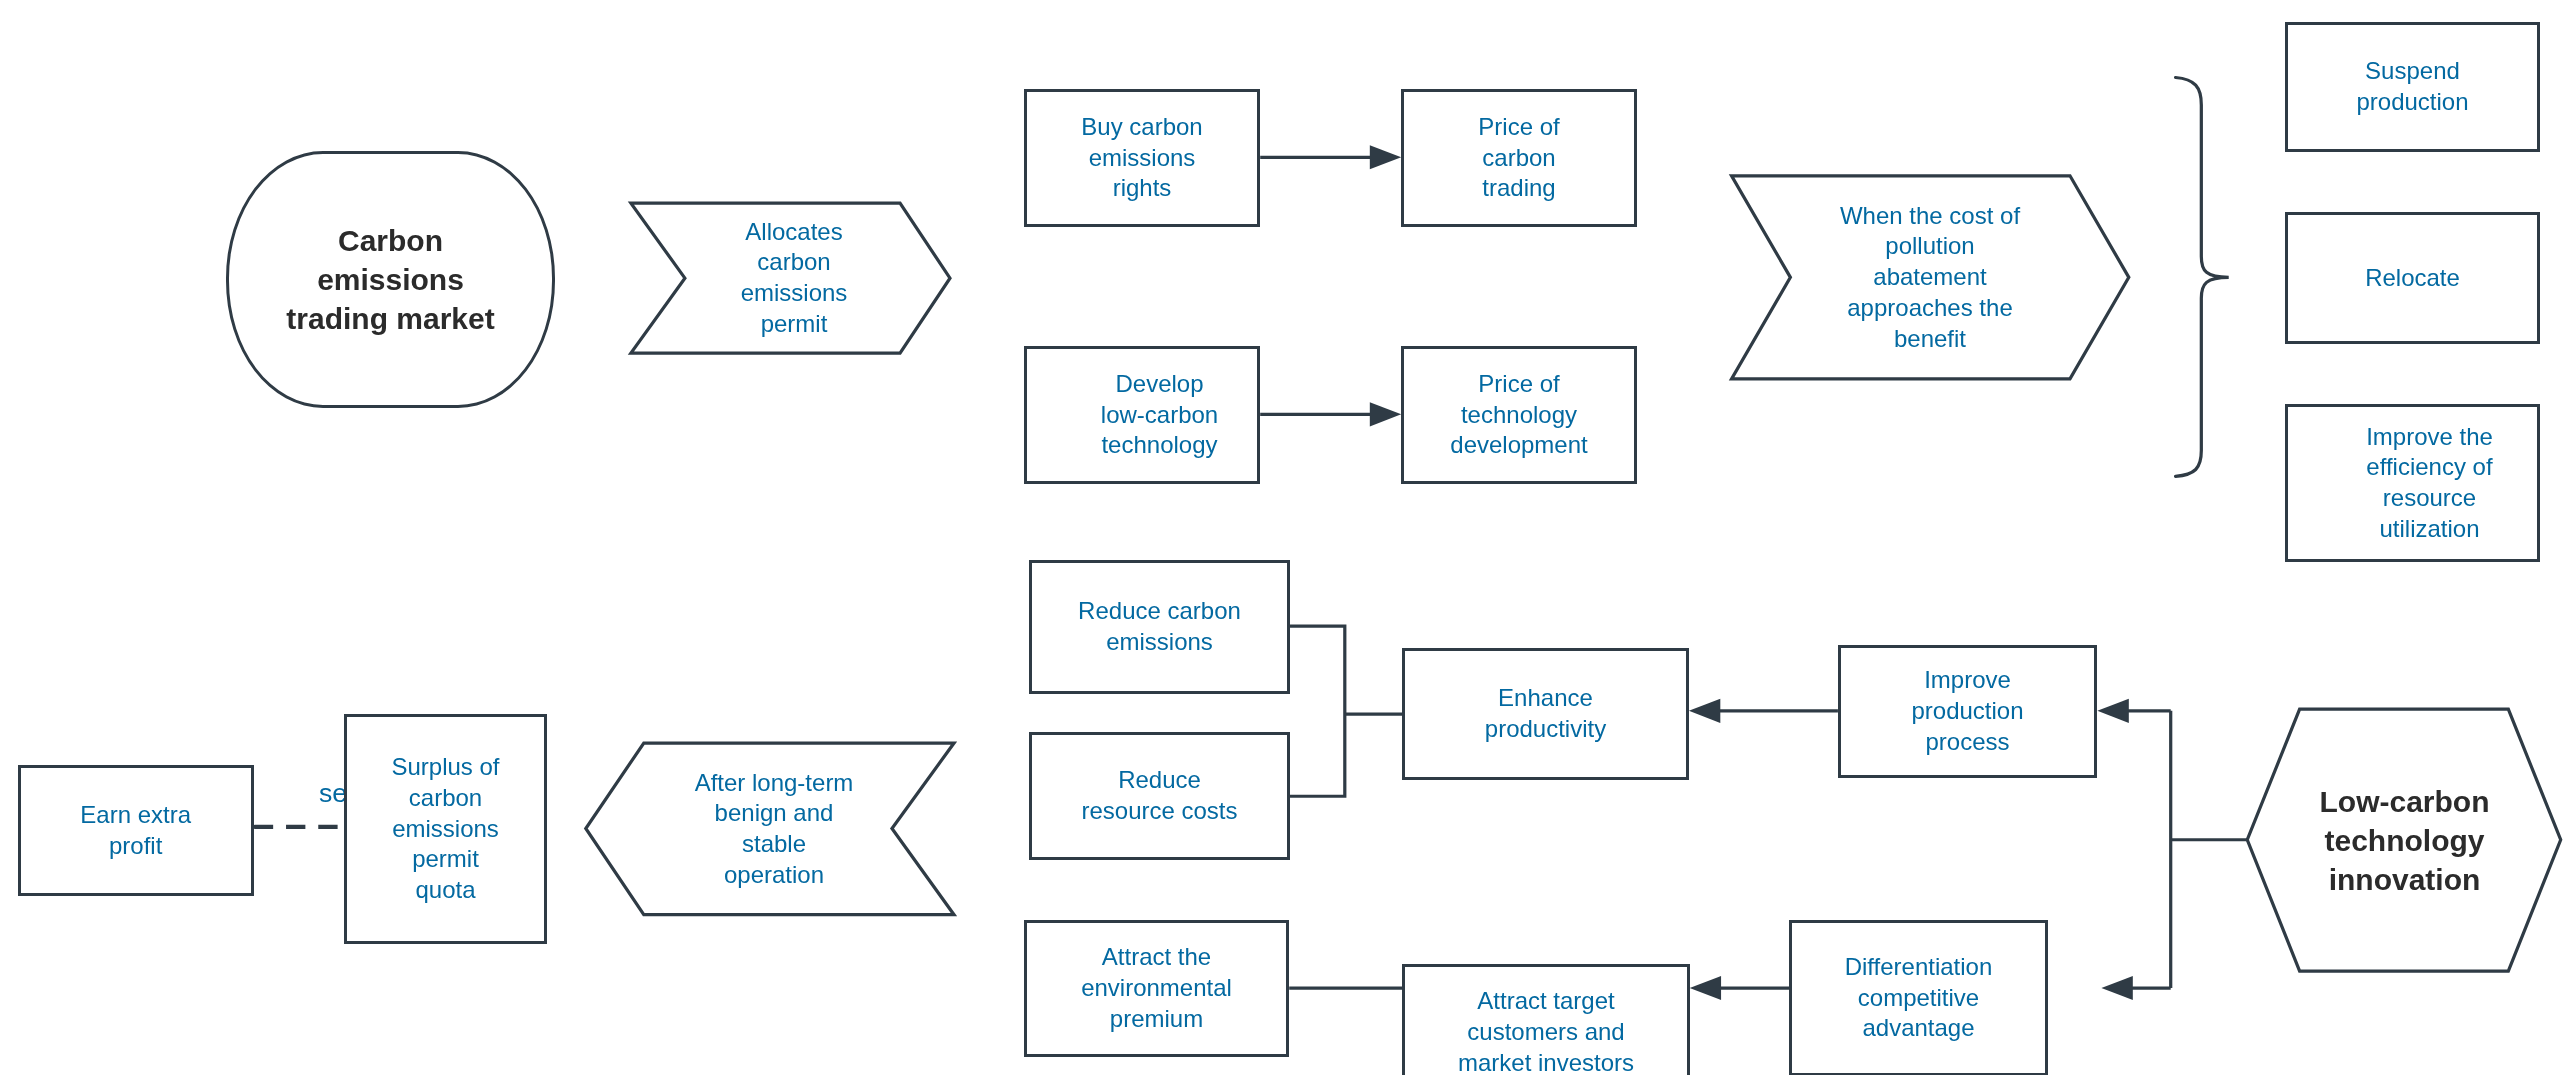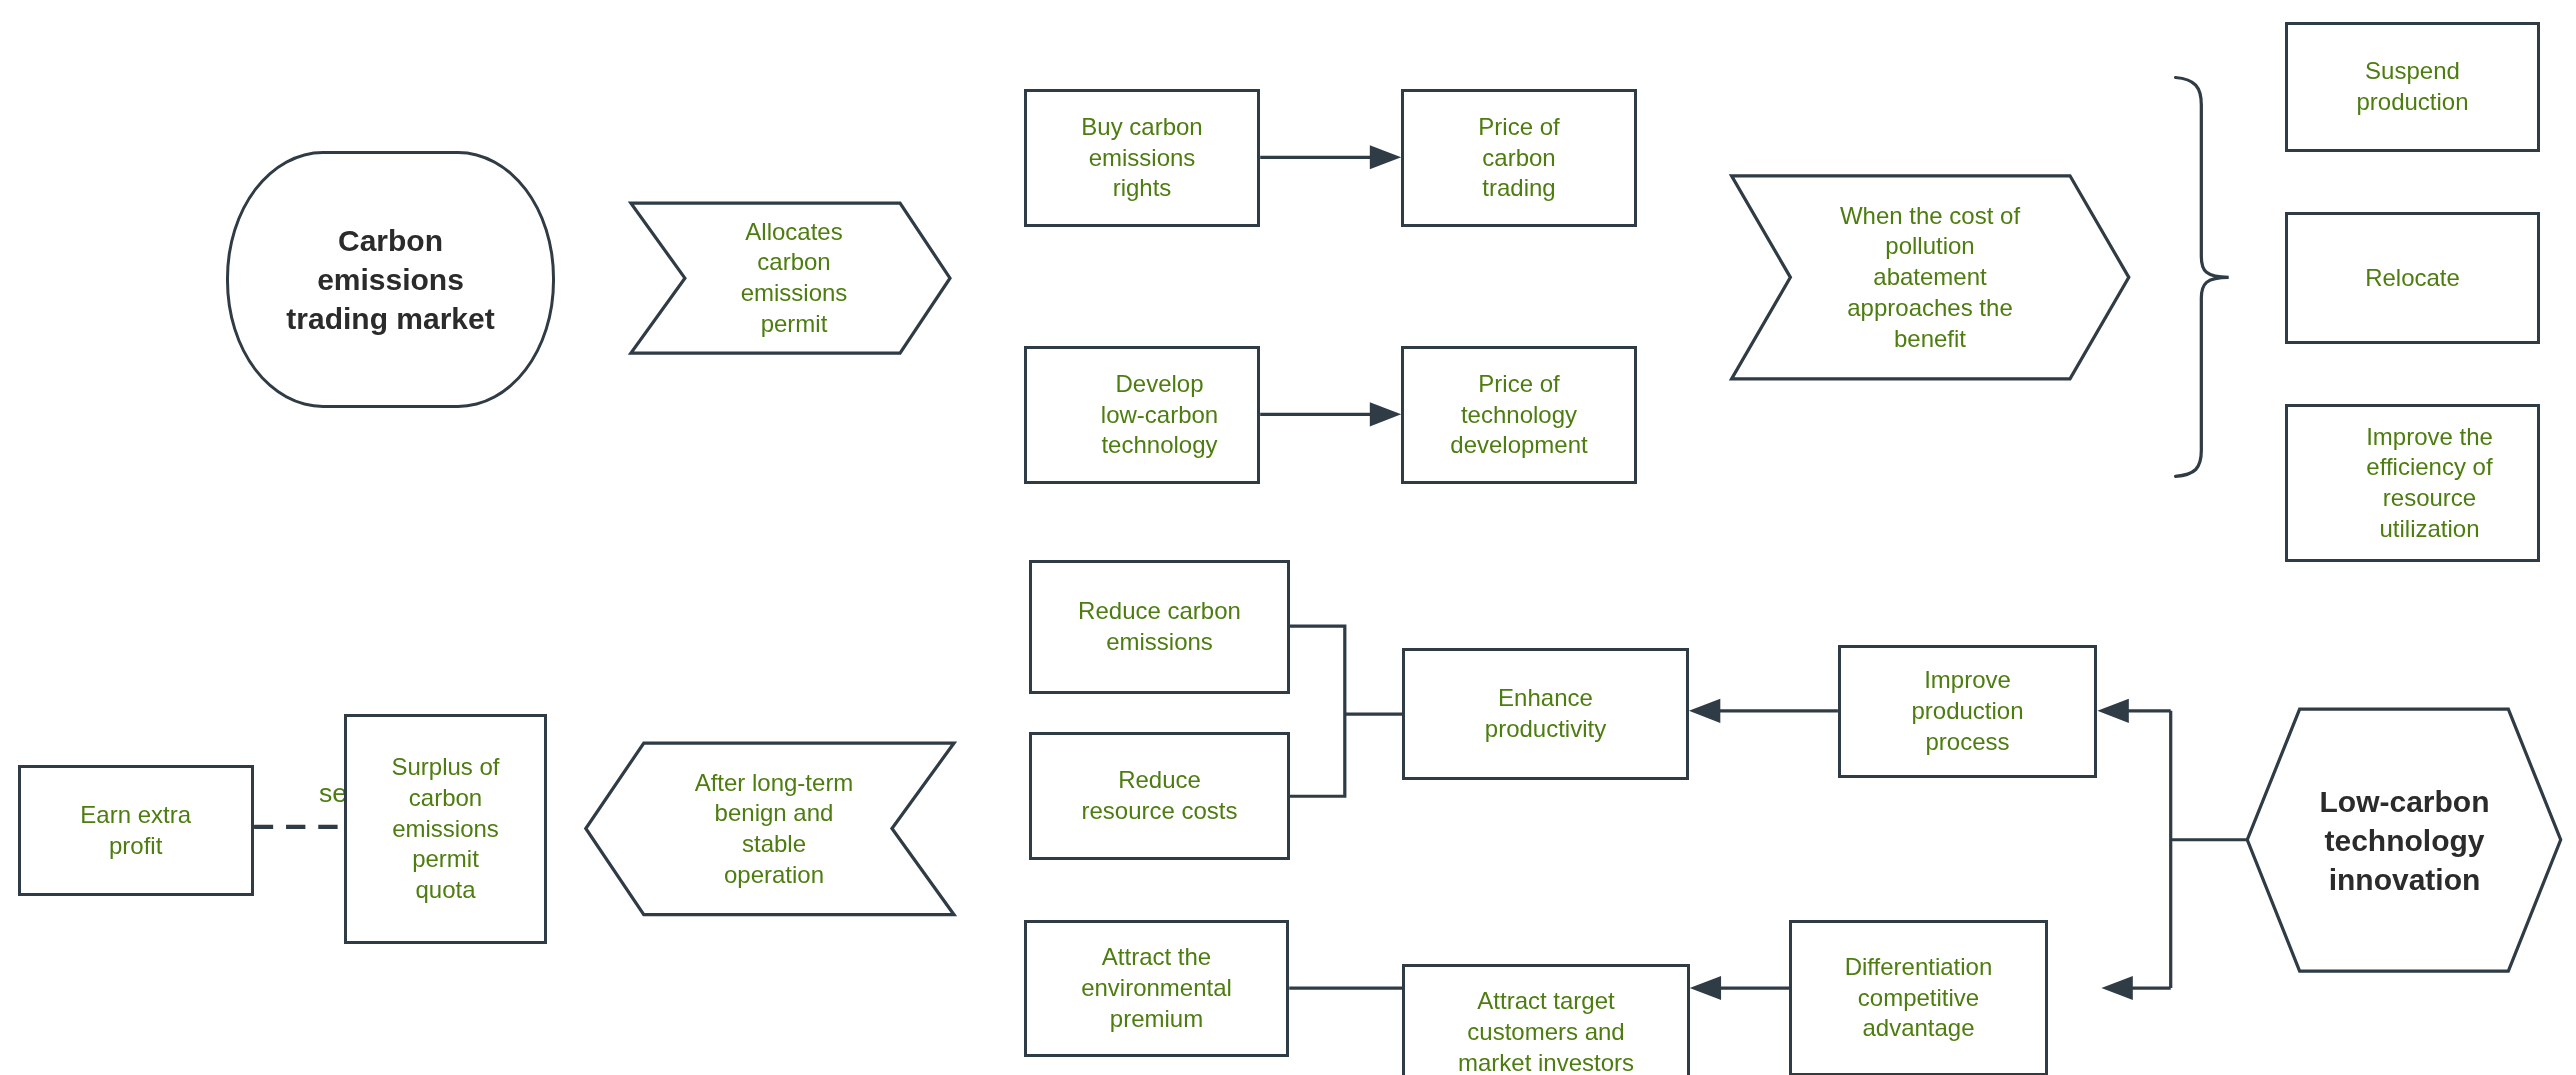--- a/index.html
+++ b/index.html
@@ -9,21 +9,21 @@
     background:#ffffff;
     font-family:"Liberation Sans","DejaVu Sans",sans-serif;
     overflow:hidden;
   }
   #edge-layer{position:absolute;left:0;top:0;}
   .node{
     position:absolute;
     display:flex;align-items:center;justify-content:center;
     text-align:center;
     white-space:pre-line;
-    color:#4d7c0f;
+    color:#0369a1;
     font-size:24px;line-height:1.28;
     box-sizing:border-box;
   }
   .rect{border:3.2px solid #2f3b45;background:#ffffff;}
   .bold{font-weight:bold;color:#2b2b2b;font-size:30px;line-height:1.3;}
   .overlay{background:transparent;border:none;}
   
   #n-market{left:226px;top:151px;width:329px;height:257px;border:3.2px solid #2f3b45;border-radius:97px/127px;background:#fff;}
   #lbl-allocates{left:661px;top:203px;width:266px;height:150px;}
   #n-buy{left:1024px;top:89px;width:236px;height:138px;}

